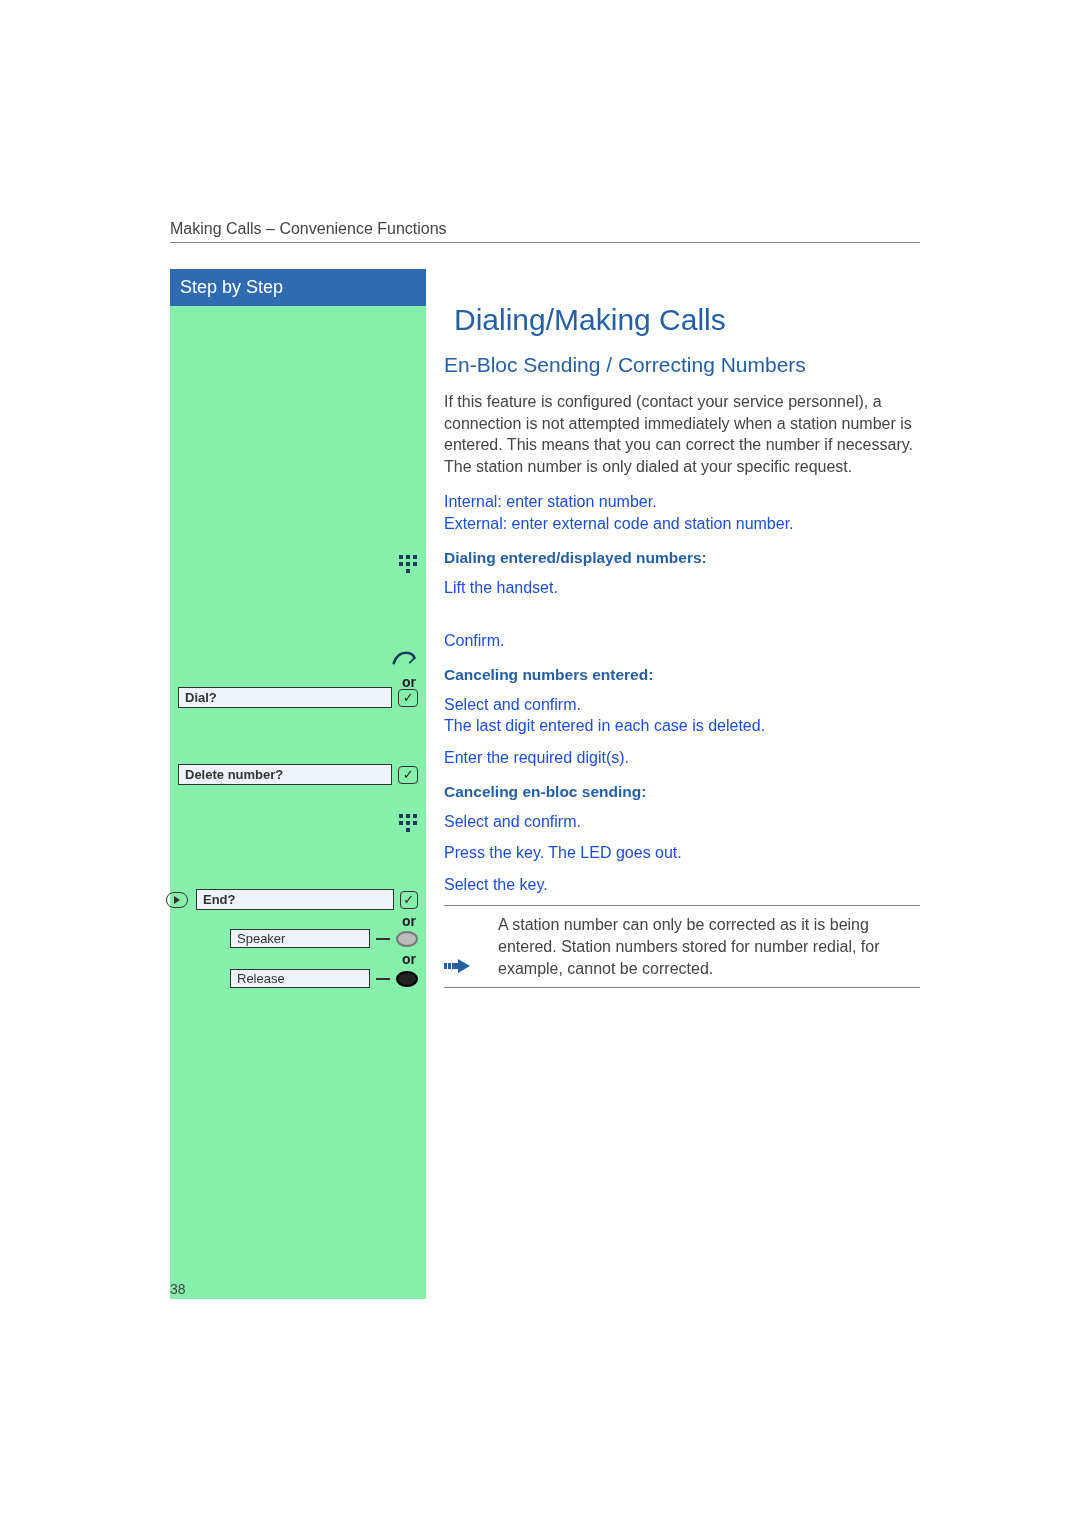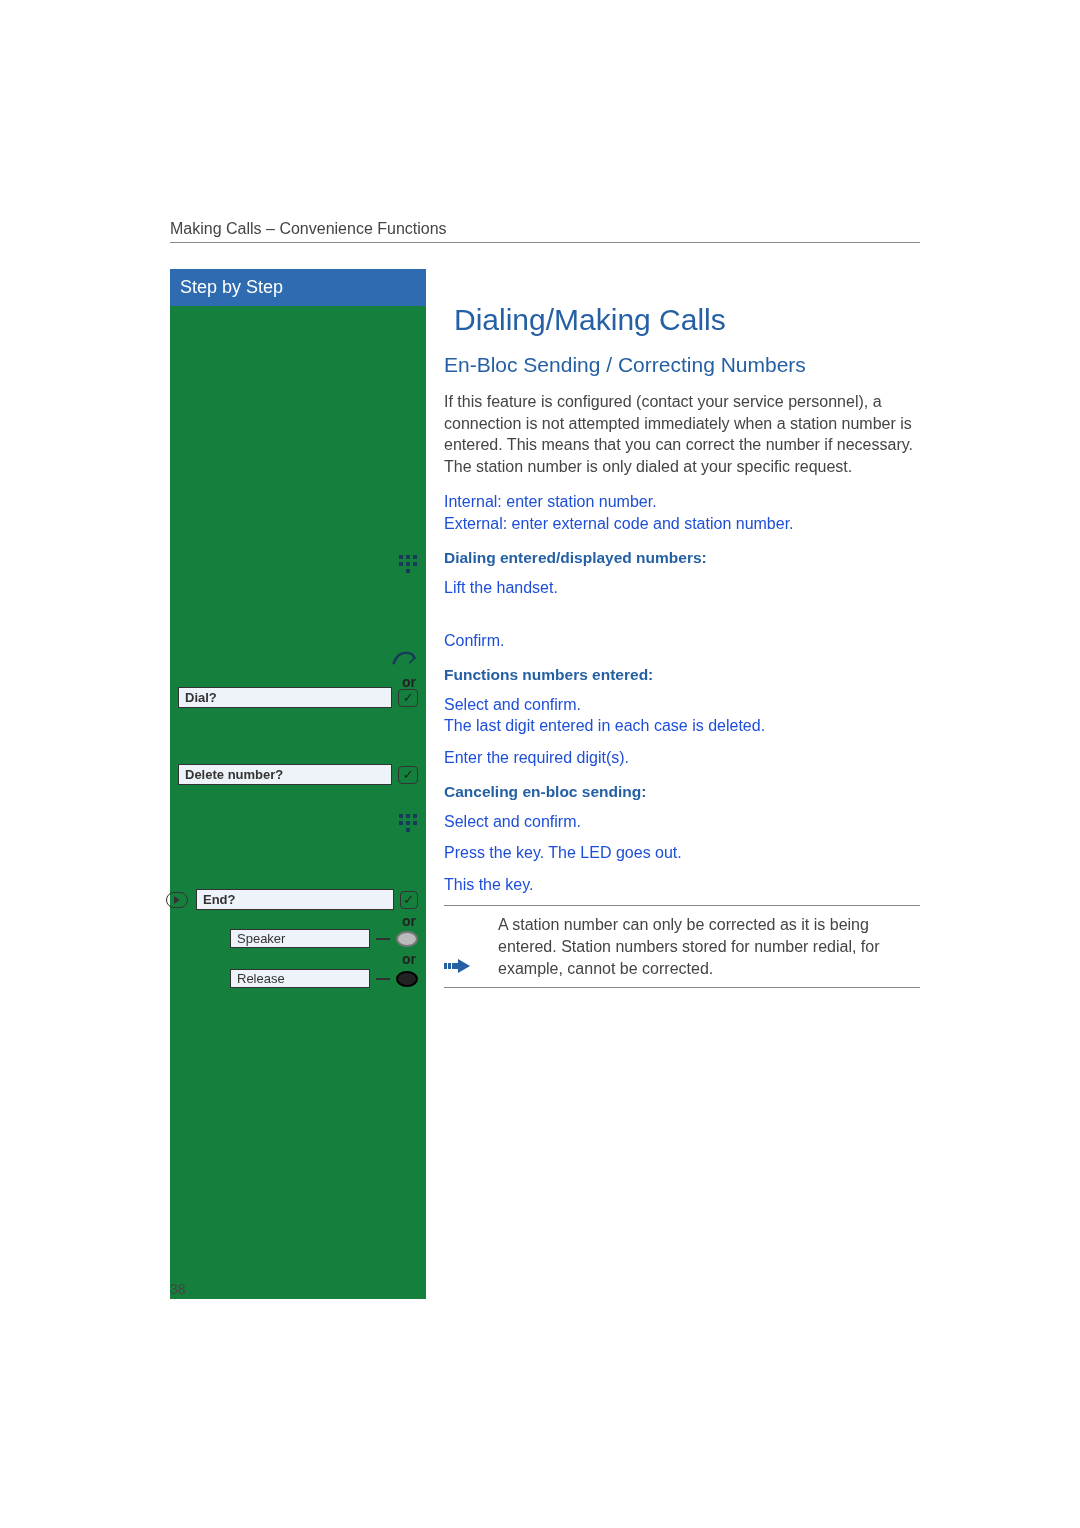--- a/index.html
+++ b/index.html
@@ -22,21 +22,21 @@
     padding-bottom: 4px;
     margin-bottom: 26px;
   }
   .layout {
     display: flex;
     gap: 18px;
   }
   .sidebar {
     width: 256px;
     flex: 0 0 256px;
-    background: #15803d;
+    background: #86efac;
     min-height: 1030px;
     position: relative;
   }
   .sidebar-header {
     background: #2e6bb0;
     color: #fff;
     font-size: 18px;
     padding: 8px 10px;
   }
   .side-block {
@@ -272,29 +272,29 @@
       <div class="h2">En-Bloc Sending / Correcting Numbers</div>
       <div class="body-text" style="white-space:pre-line;">If this feature is configured (contact your service personnel), a connection is not attempted immediately when a station number is entered. This means that you can correct the number if necessary.
 The station number is only dialed at your specific request.</div>
       <div class="row-text" style="white-space:pre-line; margin-top:6px;">Internal: enter station number.
 External: enter external code and station number.</div>
 
       <div class="sub-head">Dialing entered/displayed numbers:</div>
       <div class="row-text">Lift the handset.</div>
       <div class="row-text" style="margin-top:32px;">Confirm.</div>
 
-      <div class="sub-head">Functions numbers entered:</div>
+      <div class="sub-head">Canceling numbers entered:</div>
       <div class="row-text" style="white-space:pre-line;">Select and confirm.
 The last digit entered in each case is deleted.</div>
       <div class="row-text" style="margin-top:6px;">Enter the required digit(s).</div>
 
       <div class="sub-head">Canceling en-bloc sending:</div>
       <div class="row-text">Select and confirm.</div>
       <div class="row-text" style="margin-top:10px;">Press the key. The LED goes out.</div>
-      <div class="row-text" style="margin-top:10px;">This the key.</div>
+      <div class="row-text" style="margin-top:10px;">Select the key.</div>
 
       <div class="note-box">
         <div class="note-arrow">
           <svg viewBox="0 0 28 18">
             <rect x="0" y="6" width="3" height="6" fill="#2560a4"></rect>
             <rect x="4" y="6" width="3" height="6" fill="#2560a4"></rect>
             <rect x="8" y="6" width="6" height="6" fill="#2560a4"></rect>
             <polygon points="14,2 14,16 26,9" fill="#2560a4"></polygon>
           </svg>
         </div>

